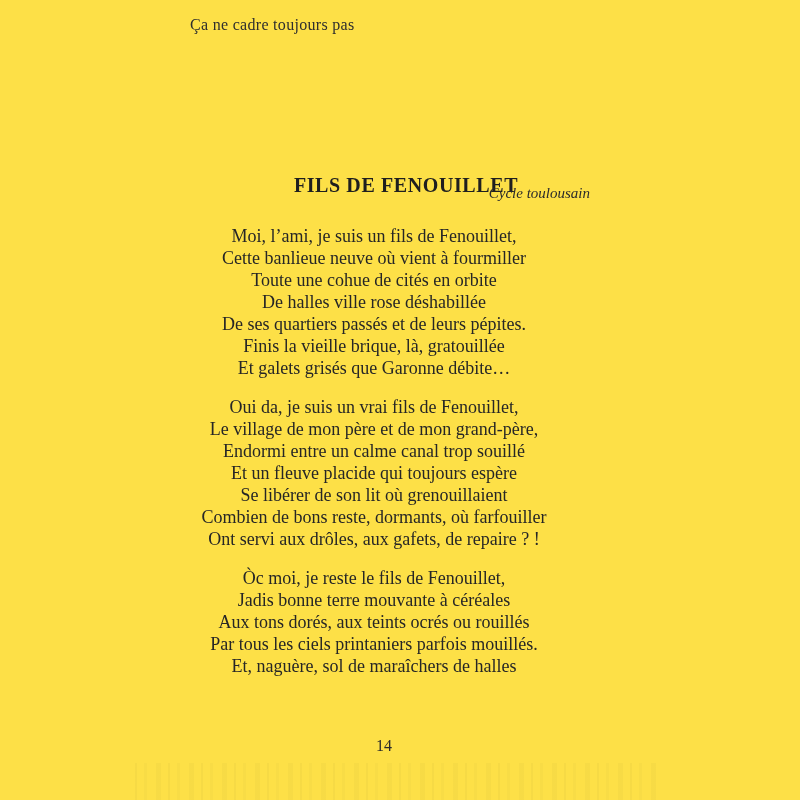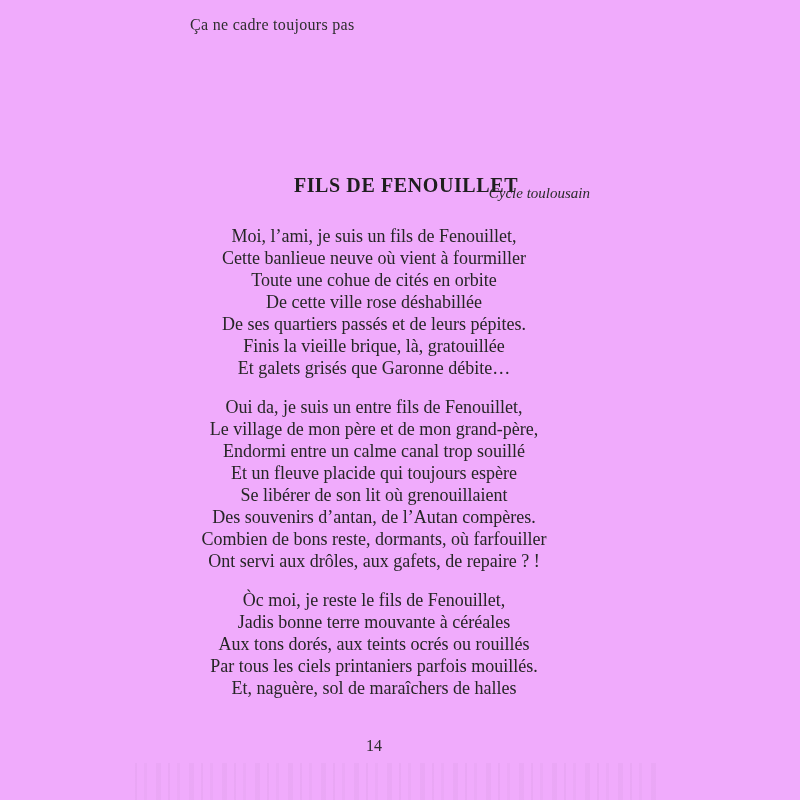--- a/index.html
+++ b/index.html
@@ -4,21 +4,21 @@
 <style>
   html, body {
     margin: 0;
     padding: 0;
     background: #ffffff;
   }
   .page {
     position: relative;
     width: 800px;
     height: 800px;
-    background: #f0abfc;
+    background: #fde047;
     overflow: hidden;
     font-family: "Liberation Serif", "DejaVu Serif", serif;
     color: #242424;
   }
   .running-header {
     position: absolute;
     left: 190px;
     top: 16px;
     width: 400px;
     text-align: left;
@@ -59,21 +59,21 @@
     color: #262626;
   }
   .stanza {
     margin: 0 0 17px 0;
   }
   .poem-line {
     white-space: nowrap;
   }
   .page-number {
     position: absolute;
-    left: 174px;
+    left: 184px;
     top: 737px;
     width: 400px;
     text-align: center;
     font-size: 16px;
     color: #2b2b2b;
   }
   .barcode-artifact {
     position: absolute;
     left: 135px;
     top: 763px;
@@ -97,32 +97,31 @@
 
   <h1 class="poem-title">FILS DE FENOUILLET</h1>
 
   <div class="poem-subtitle">Cycle toulousain</div>
 
   <div class="poem-body">
       <div class="stanza">
         <div class="poem-line">Moi, l’ami, je suis un fils de Fenouillet,</div>
         <div class="poem-line">Cette banlieue neuve où vient à fourmiller</div>
         <div class="poem-line">Toute une cohue de cités en orbite</div>
-        <div class="poem-line">De cette ville rose déshabillée</div>
+        <div class="poem-line">De halles ville rose déshabillée</div>
         <div class="poem-line">De ses quartiers passés et de leurs pépites.</div>
         <div class="poem-line">Finis la vieille brique, là, gratouillée</div>
         <div class="poem-line">Et galets grisés que Garonne débite…</div>
       </div>
       <div class="stanza">
-        <div class="poem-line">Oui da, je suis un entre fils de Fenouillet,</div>
+        <div class="poem-line">Oui da, je suis un vrai fils de Fenouillet,</div>
         <div class="poem-line">Le village de mon père et de mon grand-père,</div>
         <div class="poem-line">Endormi entre un calme canal trop souillé</div>
         <div class="poem-line">Et un fleuve placide qui toujours espère</div>
         <div class="poem-line">Se libérer de son lit où grenouillaient</div>
-        <div class="poem-line">Des souvenirs d’antan, de l’Autan compères.</div>
         <div class="poem-line">Combien de bons reste, dormants, où farfouiller</div>
         <div class="poem-line">Ont servi aux drôles, aux gafets, de repaire ? !</div>
       </div>
       <div class="stanza">
         <div class="poem-line">Òc moi, je reste le fils de Fenouillet,</div>
         <div class="poem-line">Jadis bonne terre mouvante à céréales</div>
         <div class="poem-line">Aux tons dorés, aux teints ocrés ou rouillés</div>
         <div class="poem-line">Par tous les ciels printaniers parfois mouillés.</div>
         <div class="poem-line">Et, naguère, sol de maraîchers de halles</div>
       </div>

